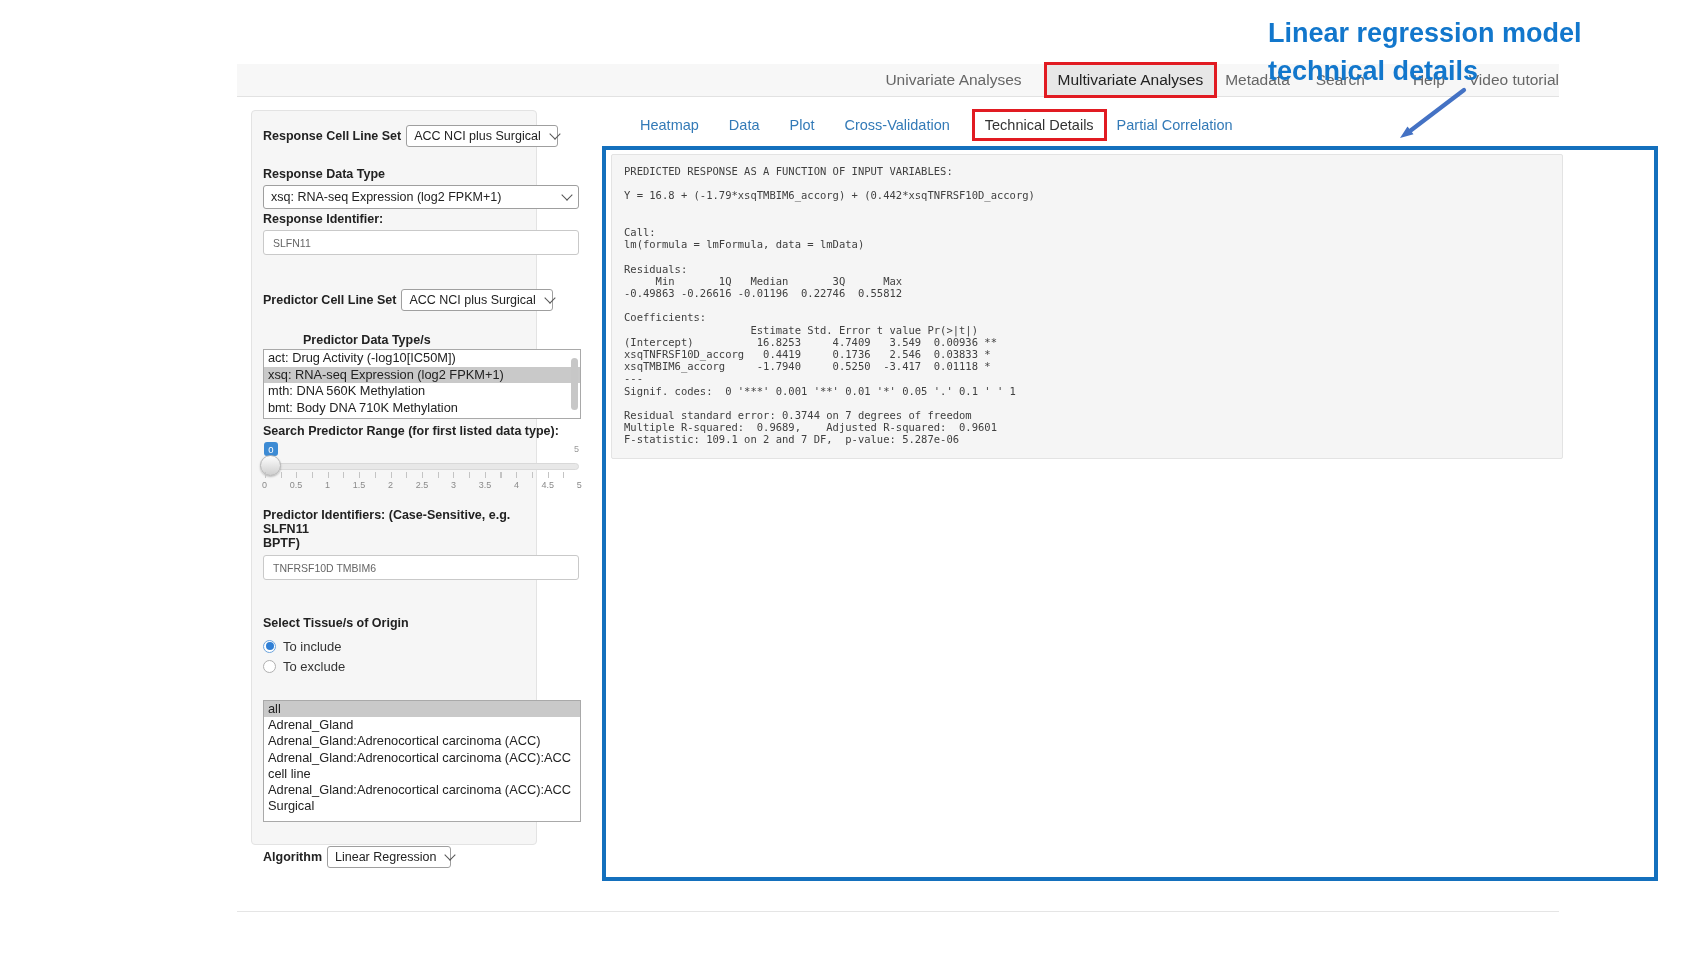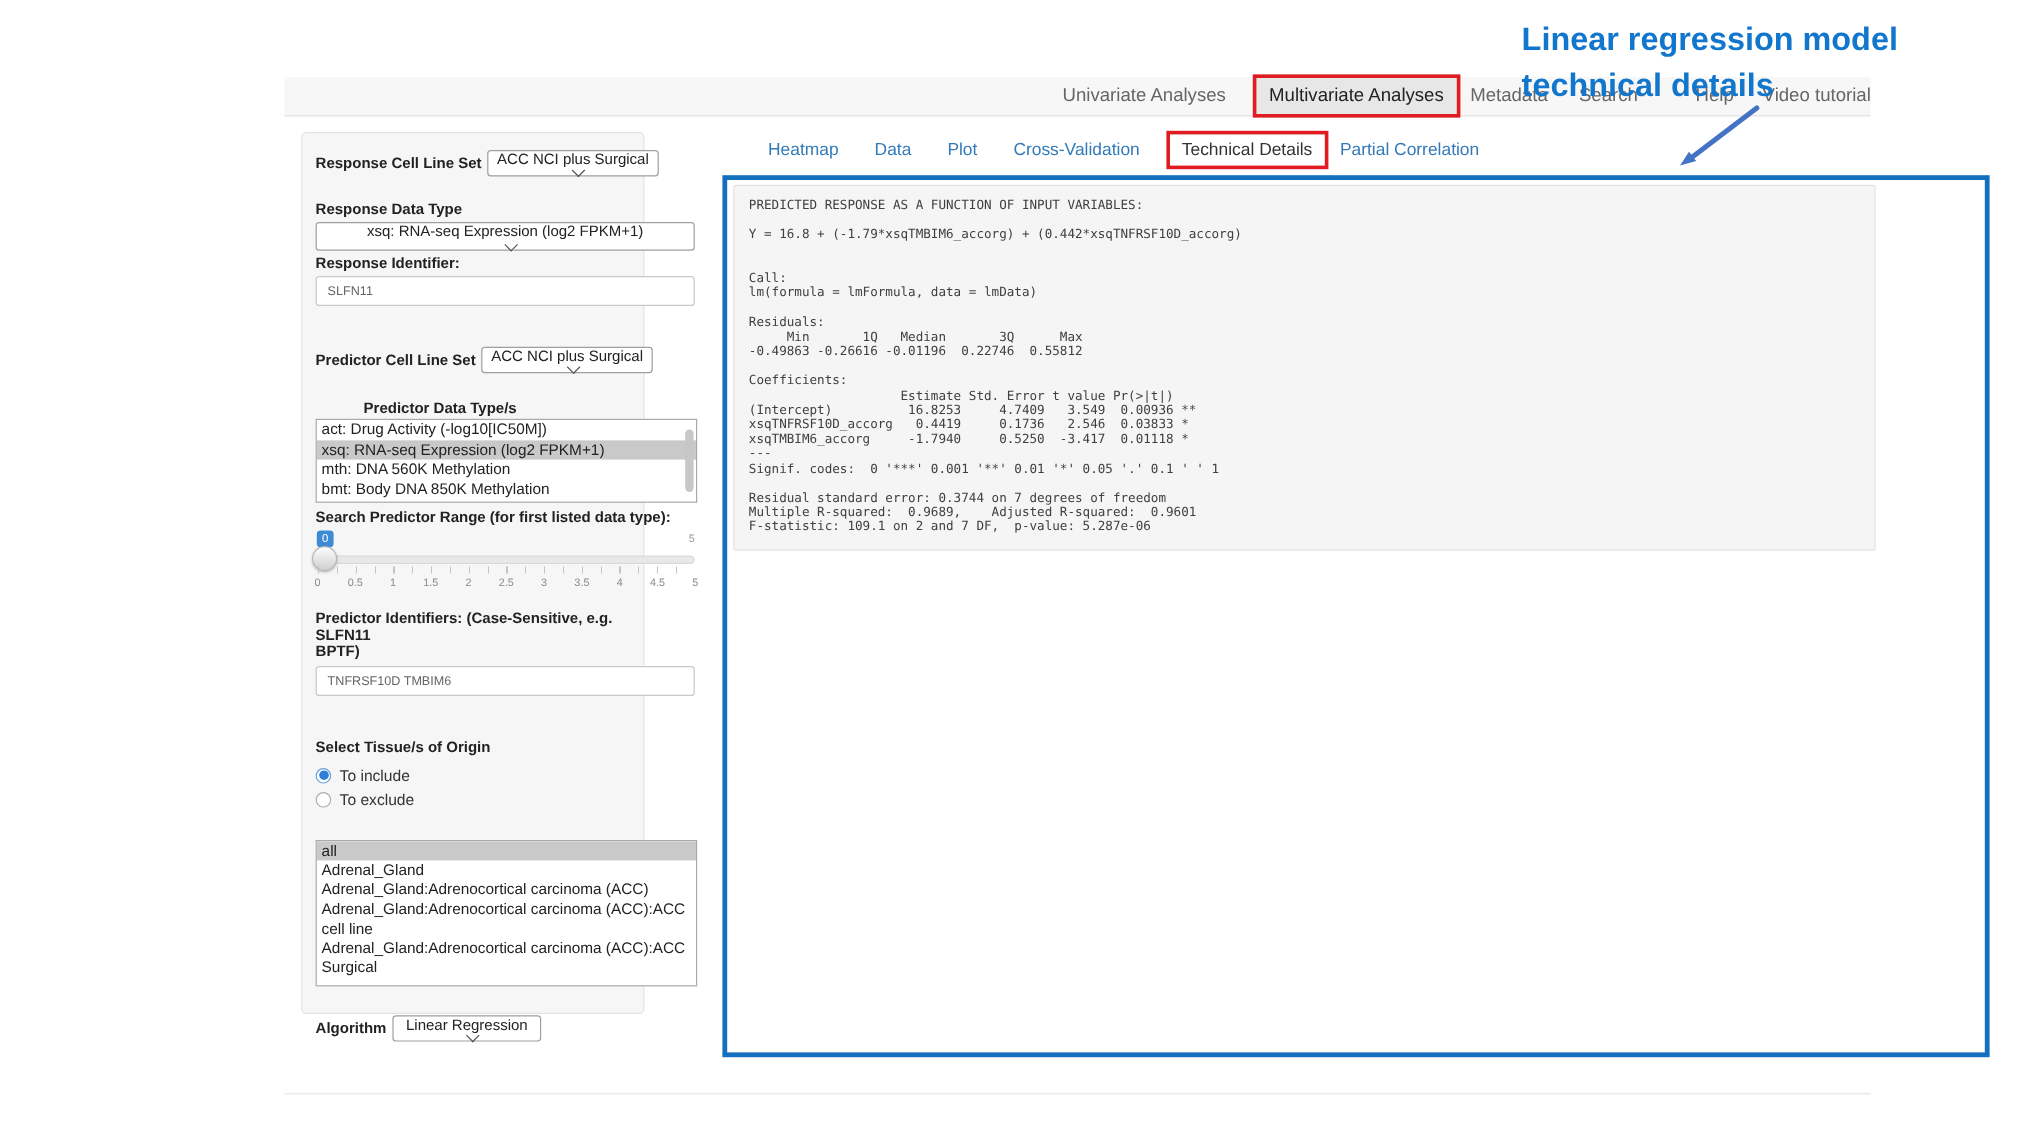--- a/index.html
+++ b/index.html
@@ -26,21 +26,21 @@
 
   
   .sidebar{position:absolute;left:251px;top:110px;width:286px;height:735px;
            background:#f6f6f6;border:1px solid #e3e3e3;border-radius:4px;
            padding:14px 11px;box-sizing:border-box;font-size:13px;}
   .lbl{font-weight:bold;font-size:12.5px;color:#222;}
   .row-inline{display:flex;align-items:center;white-space:nowrap;}
   .row-inline .lbl{margin-right:5px;}
   .sel{background:#fff;border:1px solid #9f9f9f;border-radius:3px;height:22px;
        display:inline-flex;align-items:center;justify-content:space-between;
-       padding:0 7px;font-size:12.5px;color:#222;box-sizing:border-box;cursor:pointer;flex-direction:column;}
+       padding:0 7px;font-size:12.5px;color:#222;box-sizing:border-box;cursor:pointer;}
   .caret{width:7px;height:7px;border-right:1.8px solid #555;border-bottom:1.8px solid #555;
          transform:rotate(45deg);margin-top:-4px;margin-left:10px;flex:none;}
   .sel-w152{width:152px;}
   .sel-w316{width:316px;height:24px;}
   .sel-w122{width:124px;}
   .txtinput{background:#fff;border:1px solid #c9c9c9;border-radius:3px;height:25px;width:316px;
             box-sizing:border-box;display:flex;align-items:center;padding-left:9px;
             font-size:10.5px;color:#666;}
   .listbox{background:#fff;border:1px solid #a9a9a9;width:318px;box-sizing:border-box;
            overflow:hidden;position:relative;font-size:12.8px;color:#222;}
@@ -141,21 +141,21 @@
         <span>ACC NCI plus Surgical</span>
         <span class="caret"></span>
       </span>
     </div>
 
     <div class="lbl mt22 mb2">Predictor Data Type/s</div>
     <div class="listbox" style="height:70px;">
       <div class="opt">act: Drug Activity (-log10[IC50M])</div>
       <div class="opt selected">xsq: RNA-seq Expression (log2 FPKM+1)</div>
       <div class="opt">mth: DNA 560K Methylation</div>
-      <div class="opt">bmt: Body DNA 850K Methylation</div>
+      <div class="opt">bmt: Body DNA 710K Methylation</div>
       <div class="scroll-thumb"></div>
     </div>
 
     <div class="lbl mb4" style="margin-top:5px;white-space:nowrap;">Search Predictor Range (for first listed data type):</div>
     <div class="slider">
       <span class="bubble">0</span>
       <span class="maxlbl">5</span>
       <div class="track"></div>
       <div class="handle"></div>
       <div class="ticks"></div>

